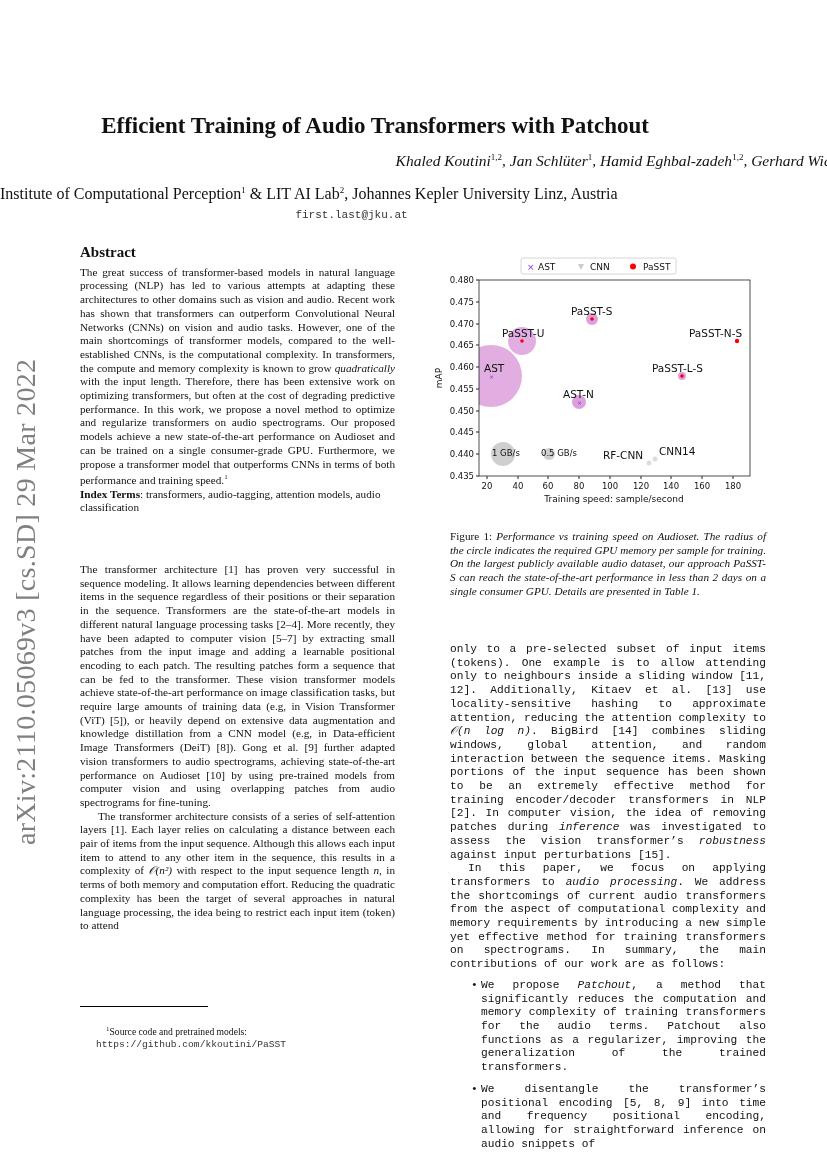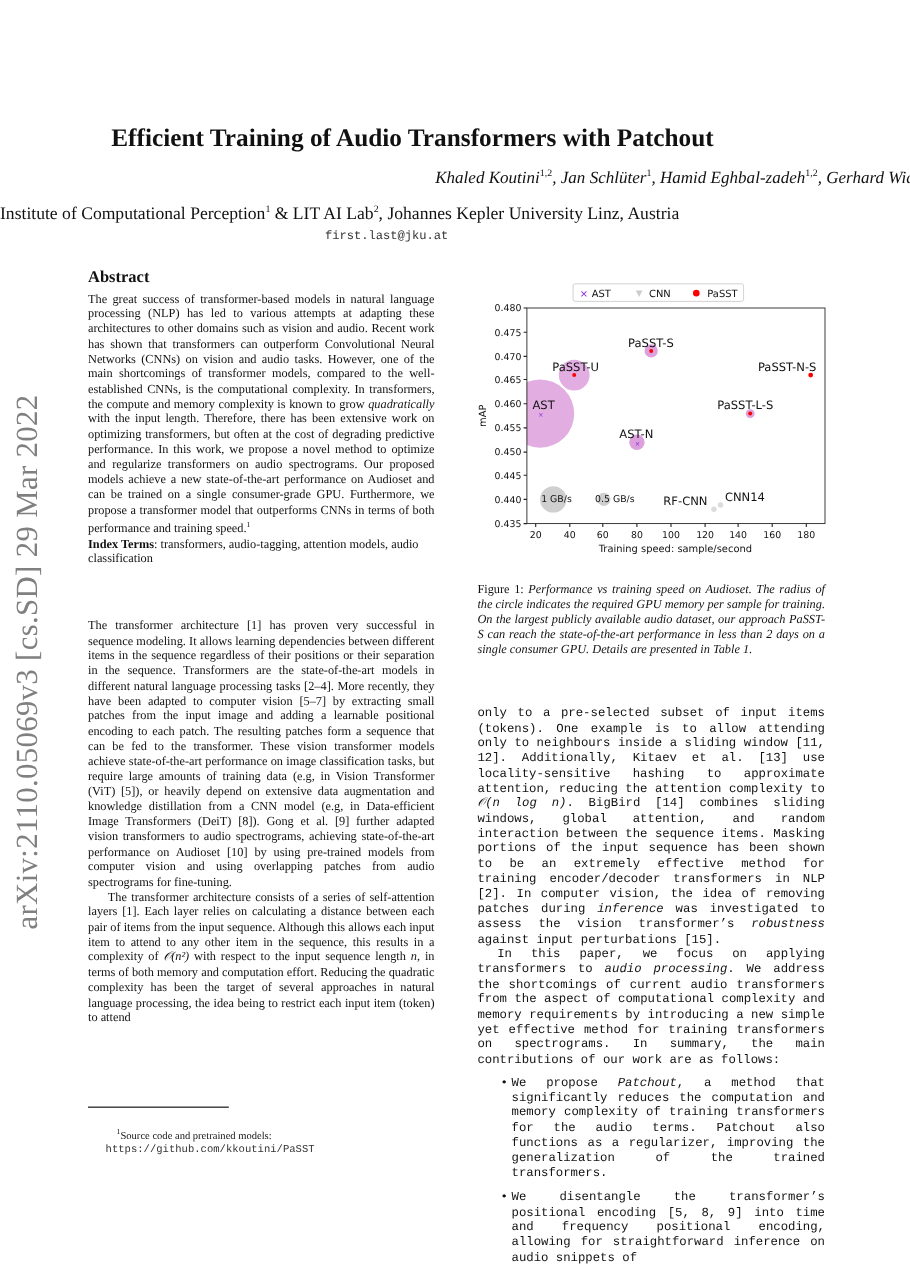--- a/index.html
+++ b/index.html
@@ -7,21 +7,21 @@
   .abs { position:absolute; }
   .title { left:0; width:750px; top:113px; text-align:center; font-weight:bold; font-size:23px; }
   .authors { left:0; width:827px; top:152px; text-align:right; font-style:italic; font-size:15.5px;margin-left:40px; }
   .authors sup, .affil sup { font-size:9px; font-style:normal; }
   .affil { left:0; width:793px; top:185px; font-size:16px; }
   .email { left:0; width:703px; top:209px; text-align:center; font-family:"Liberation Mono", monospace; font-size:11px; color:#333; }
   .arxiv { left:10px; top:845px; transform-origin:0 0; transform:rotate(-90deg); font-size:28px; color:#808080; white-space:nowrap; letter-spacing:0.3px; }
   .col { font-size:11.2px; line-height:13.7px; text-align:justify; }
   .col p { margin:0; }
   .lcol { left:80px; width:315px; }
-  .rcol { left:434px; width:316px; }
+  .rcol { left:450px; width:316px; }
   .h-sec { text-align:left; font-weight:bold; font-size:15px; }
   .indent { text-indent:18px; }
   .caption { font-size:11.2px; line-height:13.7px; text-align:justify; }
   .caption em { font-style:italic; }
   .fn-rule { left:80px; top:1006px; width:128px; height:1px; background:#000; }
   .footnote { left:80px; top:1007px; width:315px; font-size:9.6px; line-height:12px; }
   .mono { font-family:"Liberation Mono", monospace; font-size:9.6px; color:#333; }
   ul.bul { margin:0; padding:0; list-style:none; }
   ul.bul li { position:relative; padding-left:31px; margin-bottom:8px; }
   ul.bul li::before { content:"•"; position:absolute; left:21px; top:0; }

